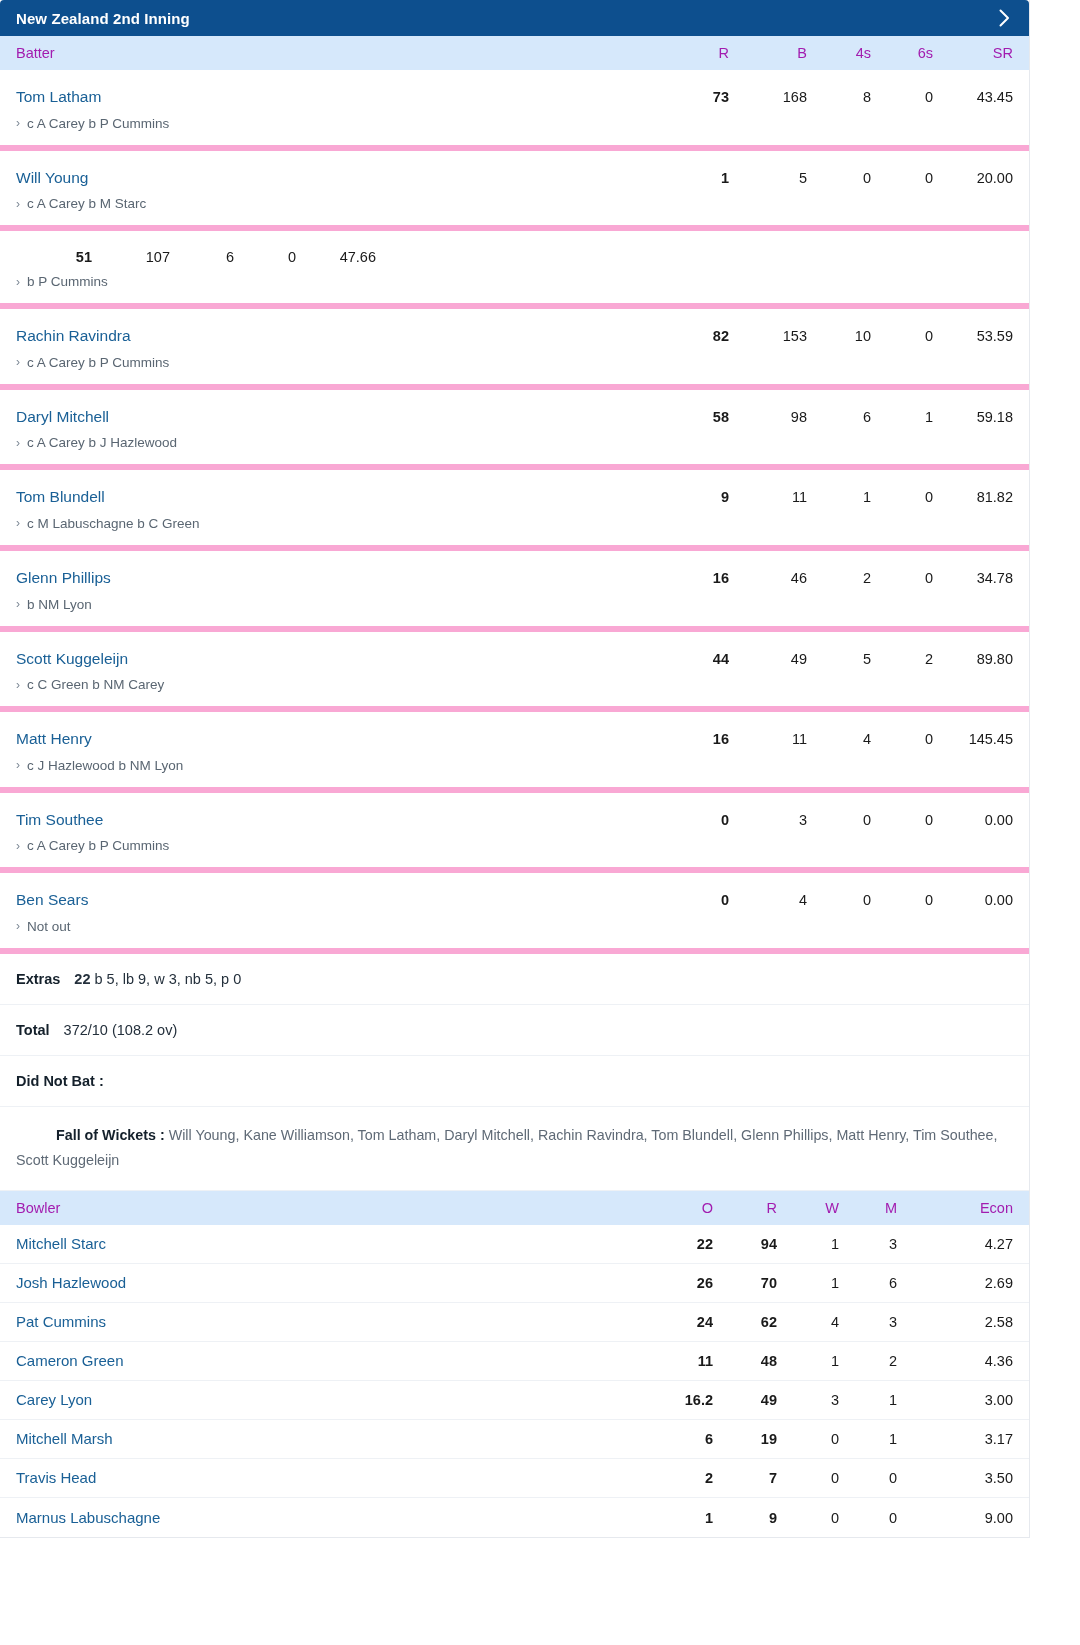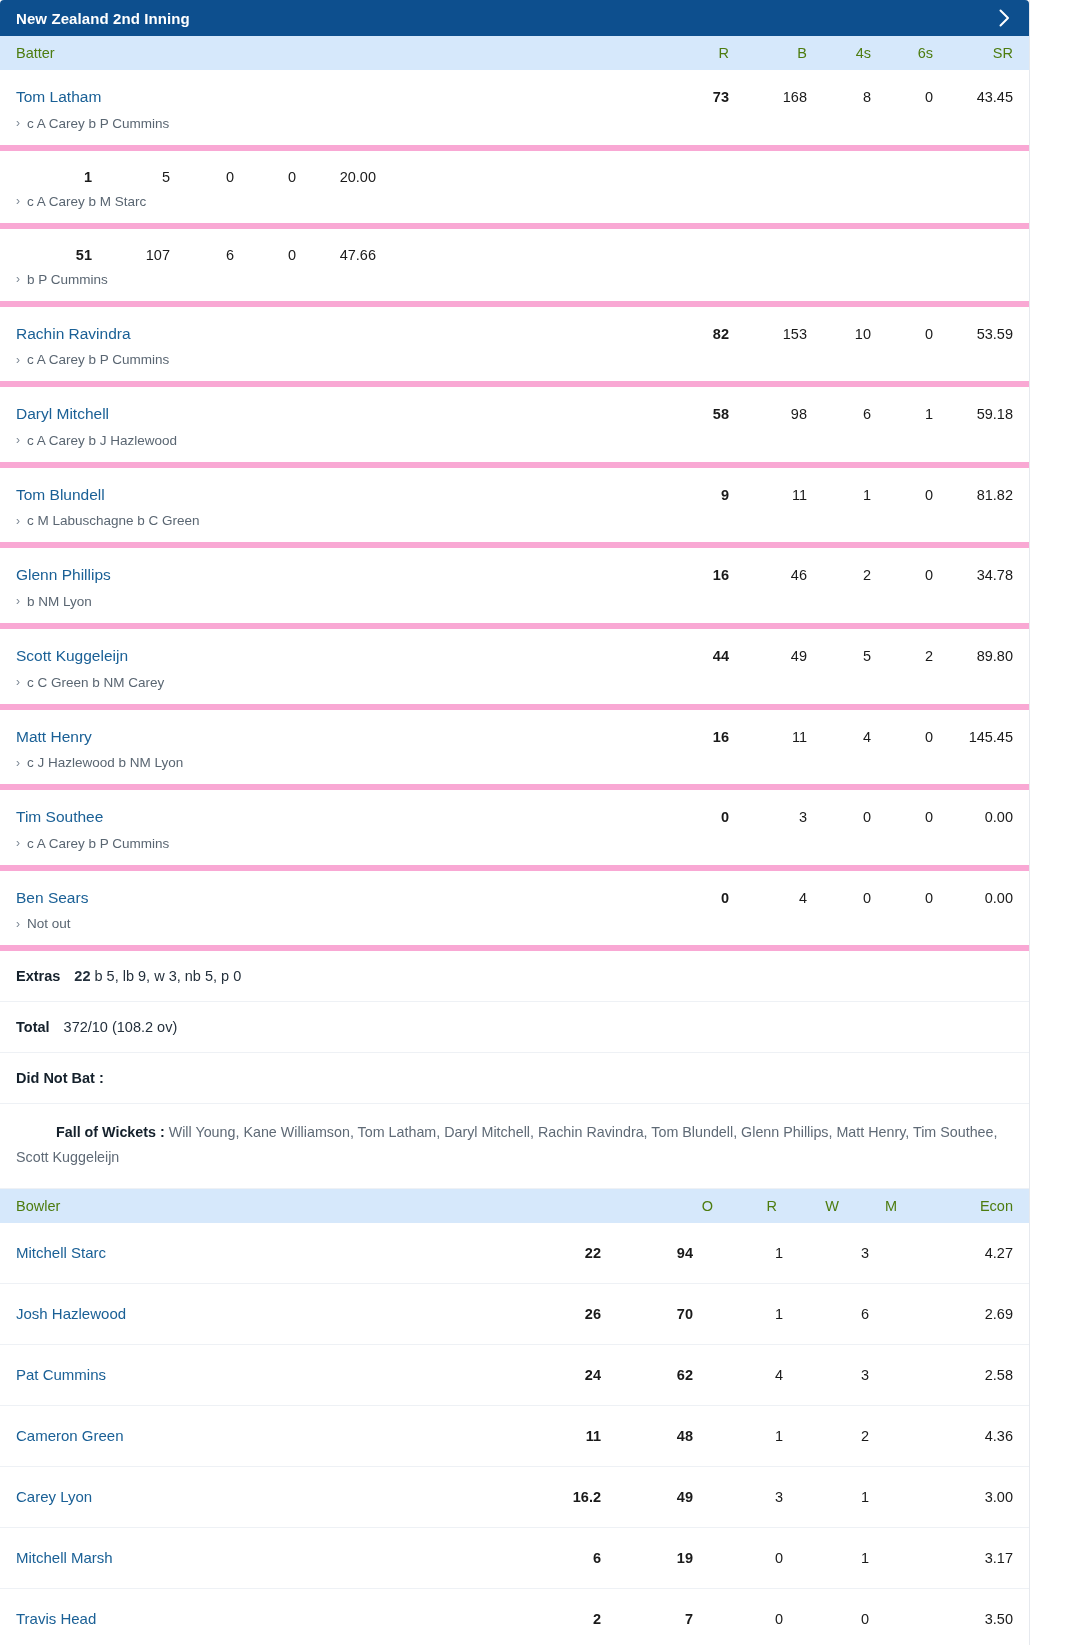--- a/index.html
+++ b/index.html
@@ -45,21 +45,21 @@
   .chev-btn svg { display: block; }
 
   
   .col-head {
     background: #d6e8fb;
     display: flex;
     align-items: center;
     height: 34px;
     padding: 4px 16px;
     font-size: 14.5px;
-    color: #4d7c0f;
+    color: #a21caf;
   }
   .col-head .name-col { flex: 1 1 auto; text-align: left; }
 
   
   .c-r   { width: 76px; text-align: right; }
   .c-b   { width: 78px; text-align: right; }
   .c-4s  { width: 64px; text-align: right; }
   .c-6s  { width: 62px; text-align: right; }
   .c-sr  { width: 80px; text-align: right; }
 
@@ -126,25 +126,24 @@
     font-size: 14.3px;
     color: #5f6a76;
     line-height: 1.72;
   }
   .fow-row .lab { font-weight: bold; color: #14202b; margin-left: 40px; }
 
   
   .bowl-row {
     display: flex;
     align-items: center;
-    height: 61px;
+    height: 39px;
     padding: 0 16px;
     border-bottom: 1px solid #eef1f5;
     background: #ffffff;
-    gap: 28px;
   }
   .bowl-row:last-child { border-bottom: none; }
   .bowl-row .player-name { font-size: 15px; }
   .bowl-row .num { font-size: 14.5px; color: #1a1a1a; font-weight: bold; }
   .bowl-row .num.plain { font-weight: normal; }
 </style>
 </head>
 <body>
 
 <div class="scorecard">
@@ -179,20 +178,21 @@
         <span class="num plain c-sr">43.45</span>
       </div>
       <div class="dismissal">
         <span class="tick">›</span>
         <span>c A Carey b P Cummins</span>
       </div>
     </div>
 
     <div class="bat-row">
       <div class="bat-top">
+        <span class="player-name">Will Young</span>
         <span class="num c-r">1</span>
         <span class="num plain c-b">5</span>
         <span class="num plain c-4s">0</span>
         <span class="num plain c-6s">0</span>
         <span class="num plain c-sr">20.00</span>
       </div>
       <div class="dismissal">
         <span class="tick">›</span>
         <span>c A Carey b M Starc</span>
       </div>

